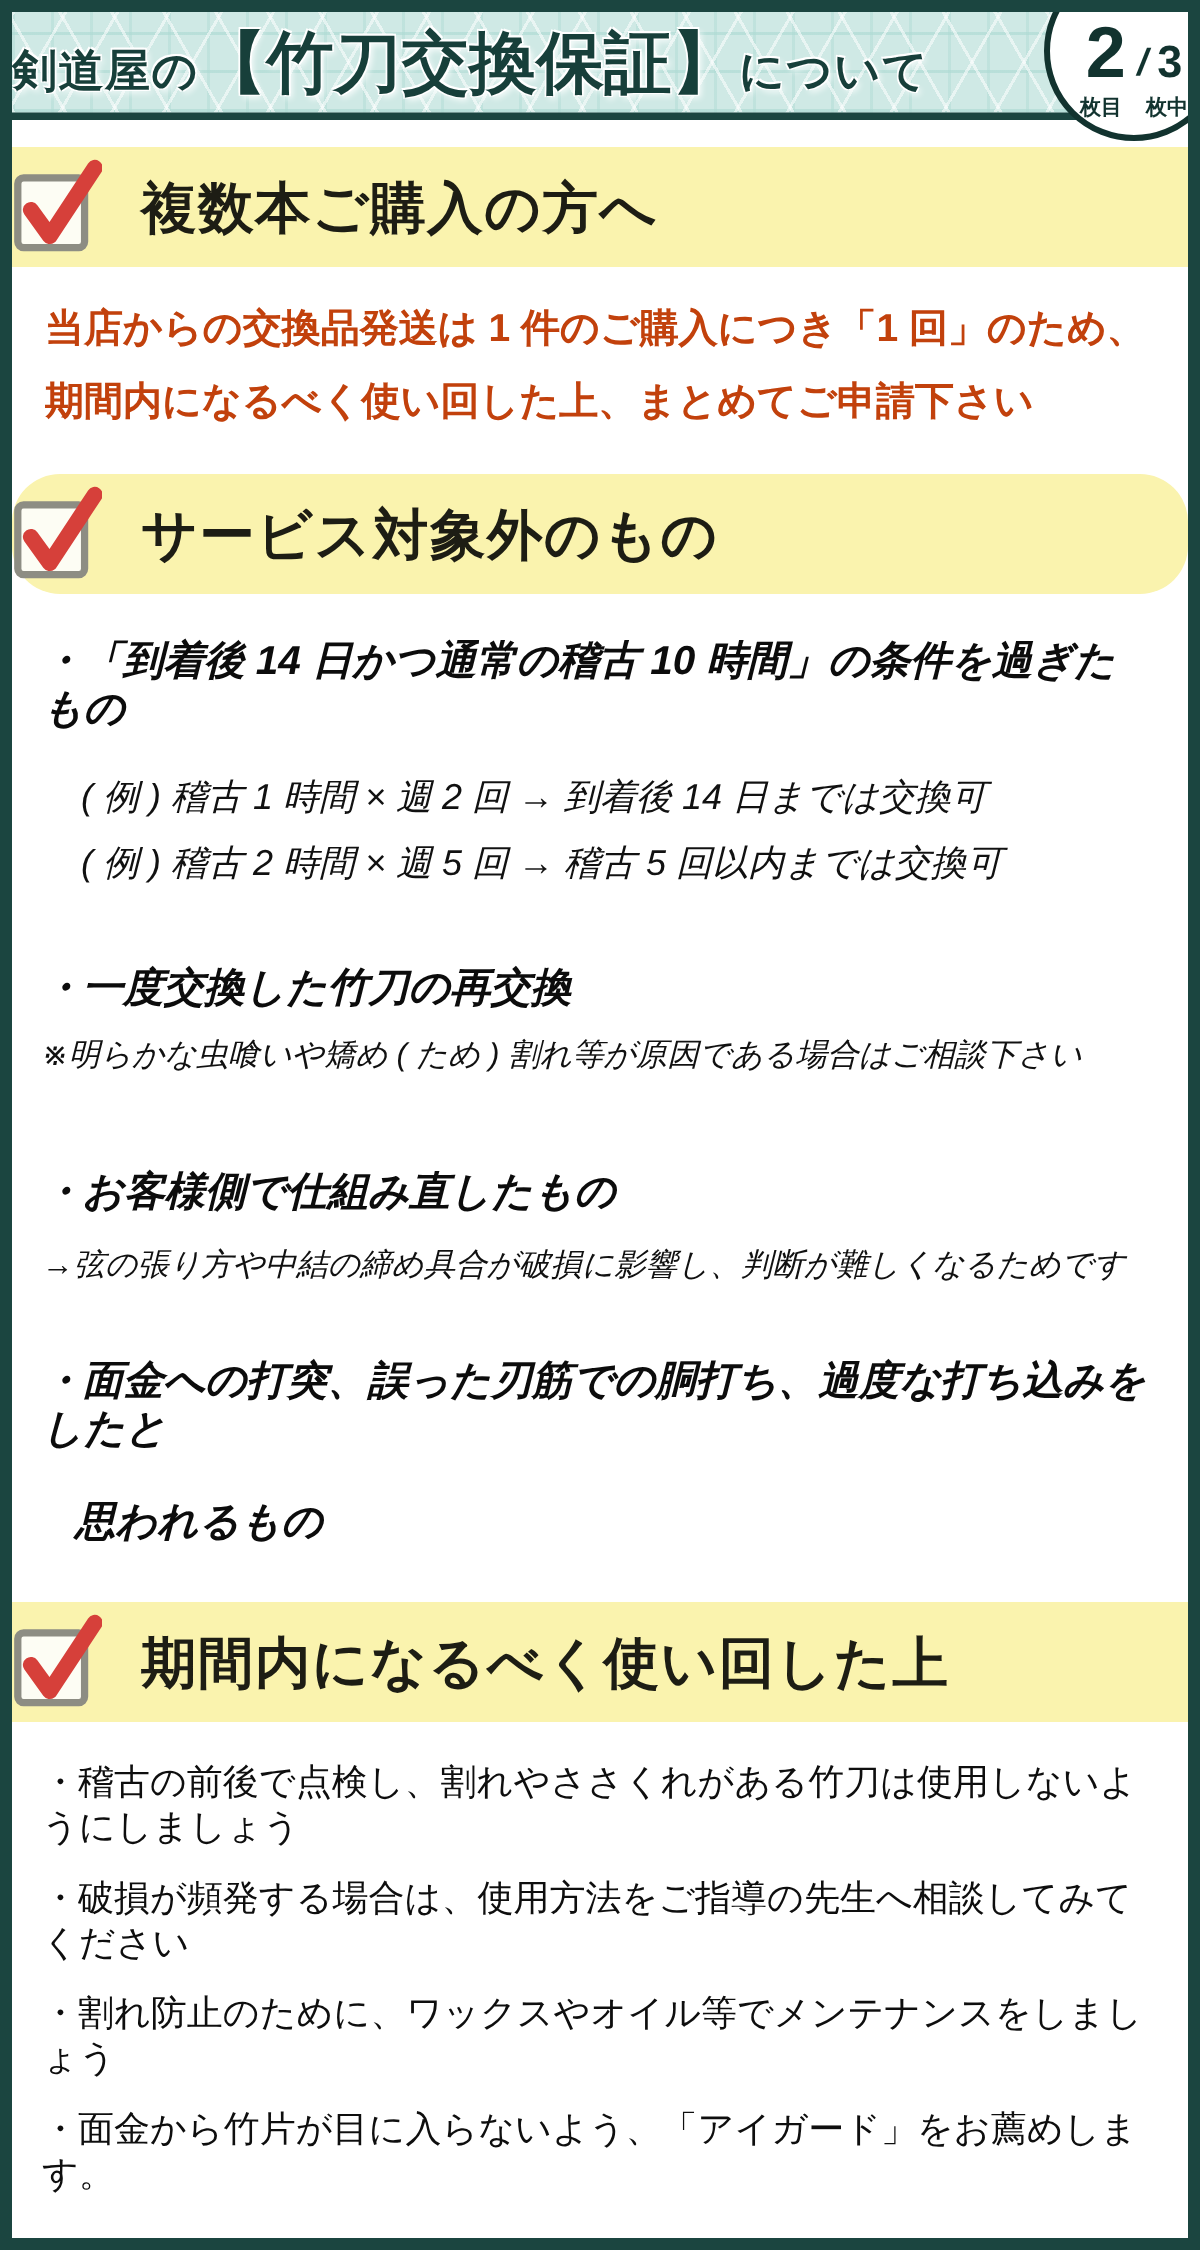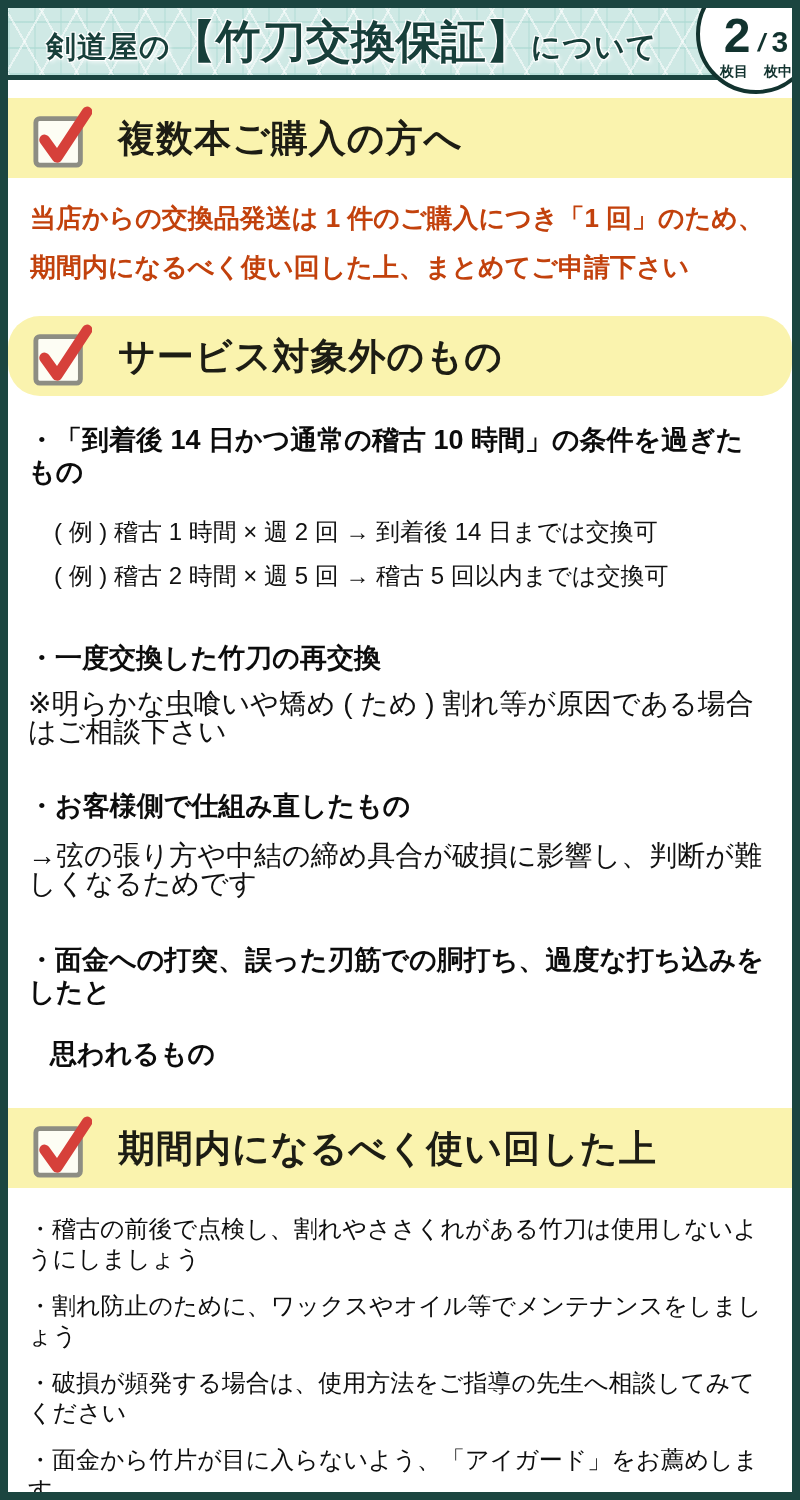--- a/index.html
+++ b/index.html
@@ -12,21 +12,20 @@
     overflow:hidden;
     font-family:"Liberation Sans","DejaVu Sans",sans-serif;
     color:#121212;
   }
   
   .header {
     position:relative;
     height:72px;
     border-bottom:5px solid #1b4540;
     display:flex; align-items:center;
-    padding-left:38px;
     background-color:#cfe9e5;
     background-image:
       repeating-linear-gradient(60deg, rgba(255,255,255,.55) 0 2px, transparent 2px 30px),
       repeating-linear-gradient(120deg, rgba(255,255,255,.55) 0 2px, transparent 2px 30px),
       repeating-linear-gradient(0deg, rgba(173,218,211,.65) 0 2px, transparent 2px 26px),
       repeating-linear-gradient(90deg, rgba(173,218,211,.45) 0 2px, transparent 2px 26px);
   }
   .title { white-space:nowrap; color:#173f3a; font-weight:900; line-height:1;
     text-shadow:1px 1px 0 #fff,-1px 1px 0 #fff,1px -1px 0 #fff,-1px -1px 0 #fff,2px 2px 4px rgba(255,255,255,.9); }
   .t-sm { font-size:30px; letter-spacing:1px; }
@@ -47,33 +46,32 @@
   .pi-slash { font-size:25px; font-weight:700; padding-bottom:5px; transform:skewX(-12deg); }
   .pi-small { font-size:30px; font-weight:800; padding-bottom:3px; }
   .pi-units { display:flex; justify-content:space-between; gap:16px; font-size:14px; font-weight:800; margin-top:3px; }
   
   .band {
     position:relative;
     margin-top:18px;
     height:80px;
     background:#faf3ae;
     display:flex; align-items:center;
-    padding-left:24px;
   }
   .band h2 { font-size:37px; font-weight:800; color:#1d1d14; margin-left:26px; letter-spacing:1px; line-height:1; }
   .checkbox { display:block; width:60px; height:68px; }
   .checkbox svg { display:block; width:60px; height:68px; }
   
   .s1-body { margin:16px 0 0 22px; font-size:26px; font-weight:700; line-height:49px; color:#c2410c; }
-  .bullets { padding:0 24px 0 20px; }
+  .bullets { padding:0 24px 0 20px;font-style:italic; }
   .b-title { font-size:27px; font-weight:800; line-height:32px; color:#0c0c0c; }
   .b-ex { font-size:24px; font-weight:400; line-height:28px; margin-left:26px; color:#111; }
-  .b-note { font-size:28px; font-weight:400; line-height:28px; color:#111; }
+  .b-note { font-size:21px; font-weight:400; line-height:28px; color:#111; }
   .mt28{margin-top:28px;} .mt22{margin-top:30px;} .mt16{margin-top:16px;}
-  .mt52{margin-top:52px;} .mt60{margin-top:44px;} .mt20{margin-top:20px;}
+  .mt52{margin-top:52px;} .mt60{margin-top:60px;} .mt20{margin-top:20px;}
   .mt46{margin-top:46px;} .indent22{margin-left:22px;}
   
   .s3-list { padding:26px 14px 0 20px; }
   .s3-item { font-size:24px; font-weight:400; line-height:30px; margin-bottom:17px; color:#0e0e0e; }
 </style>
 </head>
 <body>
 
 <div class="page">
 
@@ -140,18 +138,18 @@
       <svg viewBox="0 0 62 68" aria-hidden="true">
         <rect x="4" y="14" width="46" height="48" rx="4" fill="#fdfdf4" stroke="#8d8d83" stroke-width="5"></rect>
         <path d="M13 36 L26 54 L57 7" fill="none" stroke="#d6403a" stroke-width="11" stroke-linecap="round" stroke-linejoin="round"></path>
       </svg>
     </span>
     <h2>期間内になるべく使い回した上</h2>
   </section>
 
   <div class="s3-list">
     <div class="s3-item">・稽古の前後で点検し、割れやささくれがある竹刀は使用しないようにしましょう</div>
+    <div class="s3-item">・破損が頻発する場合は、使用方法をご指導の先生へ相談してみてください</div>
     <div class="s3-item">・割れ防止のために、ワックスやオイル等でメンテナンスをしましょう</div>
-    <div class="s3-item">・破損が頻発する場合は、使用方法をご指導の先生へ相談してみてください</div>
     <div class="s3-item">・面金から竹片が目に入らないよう、「アイガード」をお薦めします。</div>
   </div>
 
 </div>
 
 </body></html>

